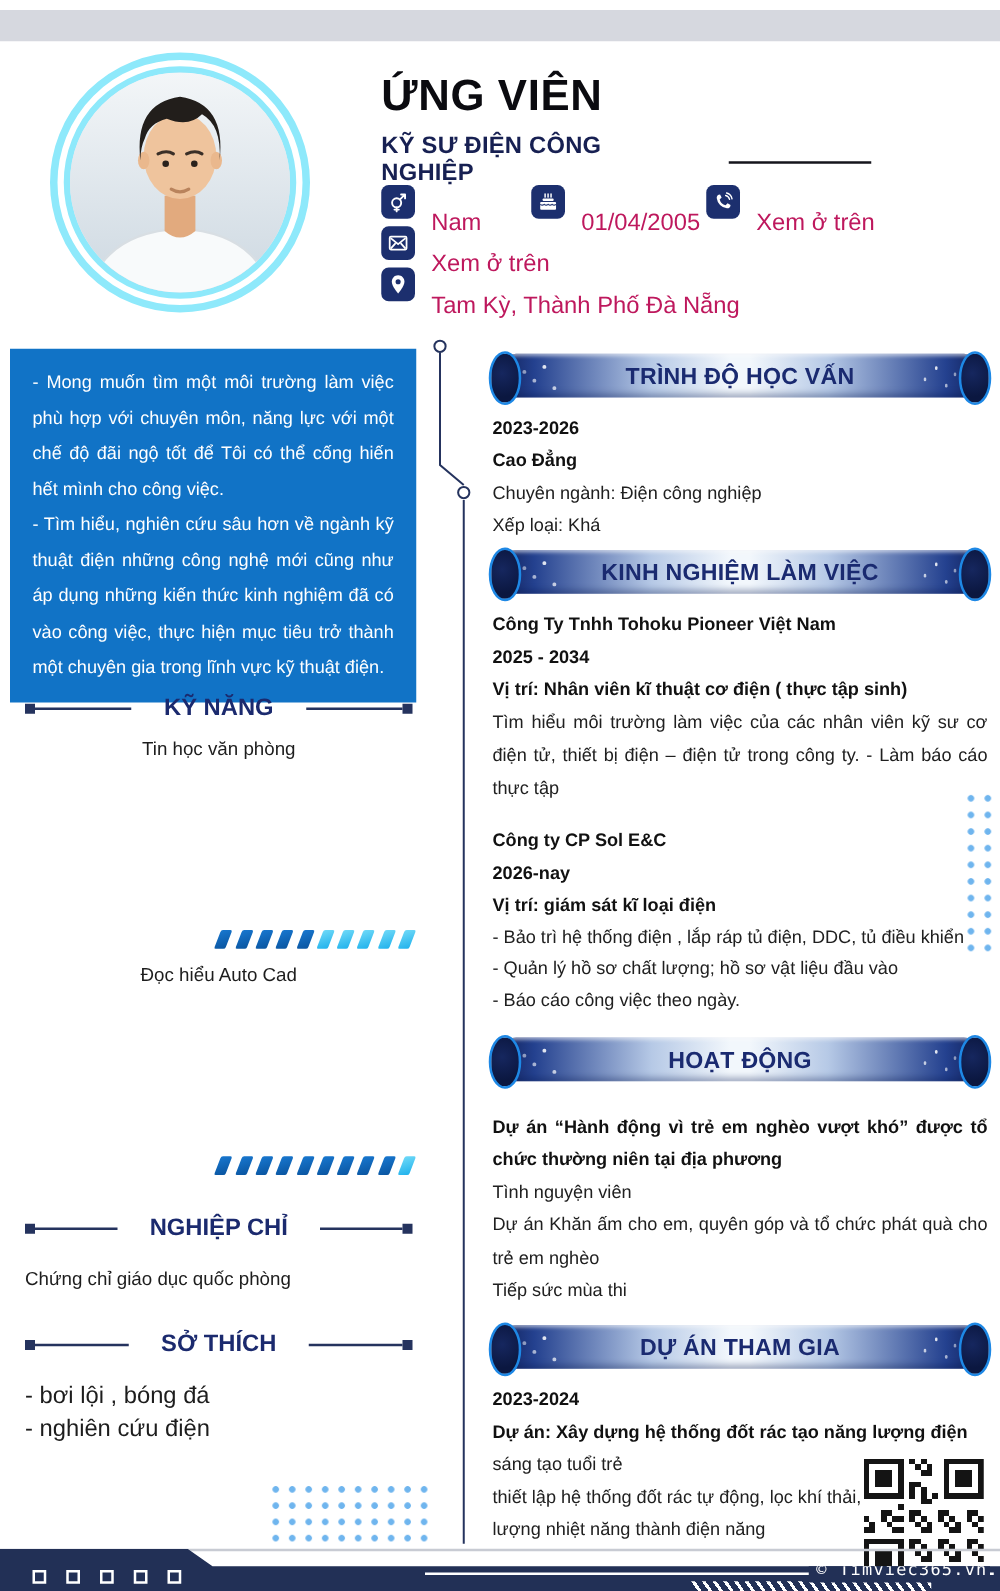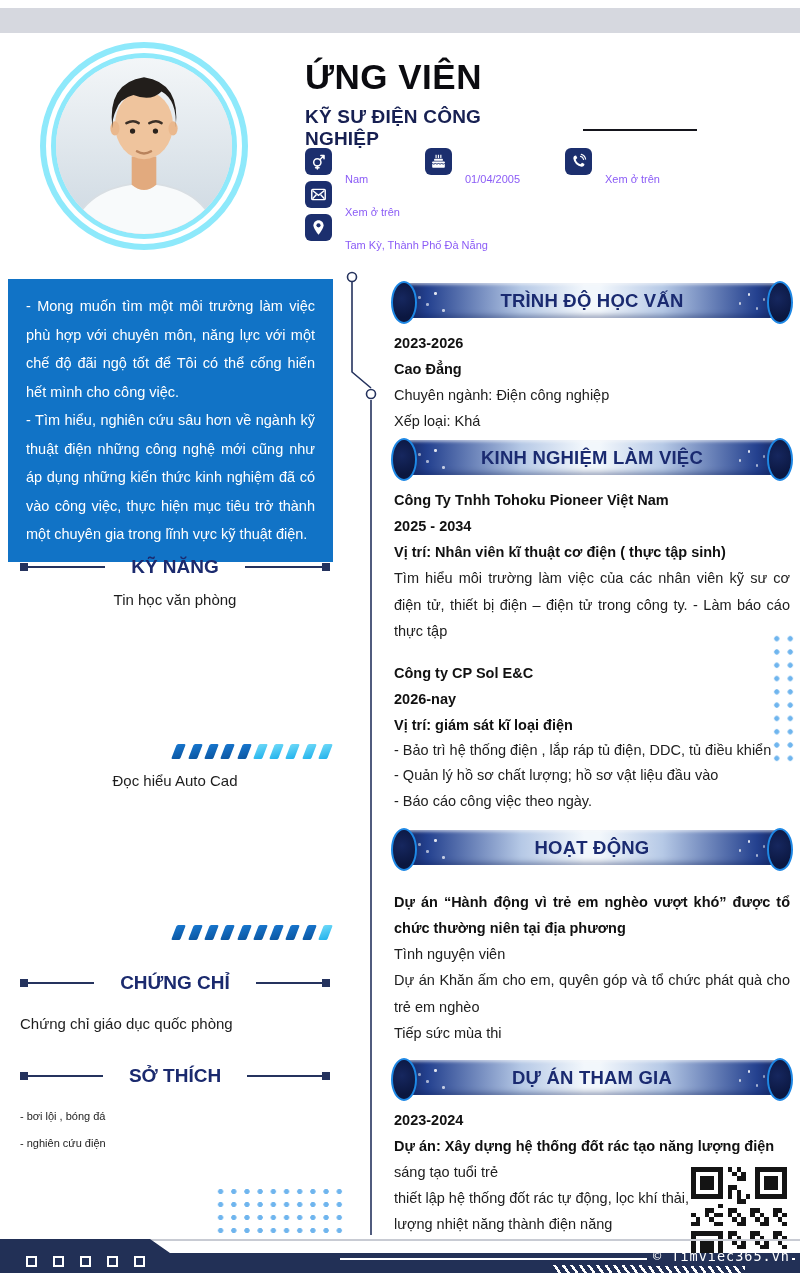--- a/index.html
+++ b/index.html
@@ -23,21 +23,21 @@
 
   
   .name { position:absolute; left:305px; top:57px; font-size:35px; font-weight:800; color:#0b0b10; letter-spacing:.5px; }
   .subtitle-row { position:absolute; left:305px; top:106px; display:flex; align-items:center; width:392px; }
   .subtitle { font-size:19px; font-weight:800; color:#172052; letter-spacing:.2px; }
   .subtitle-line { height:2px; background:#15151c; width:118px; margin-left:30px; margin-top:3px; }
 
   .info-item { position:absolute; display:flex; align-items:center; gap:13px; height:27px; }
   .info-icon { width:27px; height:27px; background:#1c2f6e; border-radius:6px; display:flex; align-items:center; justify-content:center; flex:0 0 27px; }
   .info-icon svg { width:19px; height:19px; display:block; }
-  .info-text { font-size:11px; color:#8b5cf6; white-space:nowrap;margin-top:34px; }
+  .info-text { font-size:19px; color:#be185d; white-space:nowrap;margin-top:34px; }
 
   
   .blue-box { position:absolute; left:8px; top:279px; width:325px; background:#1173c6; color:#fff;
     padding:13px 18px; text-align:justify; font-size:14.5px; line-height:28.5px; }
 
   
   .left-sections { position:absolute; left:8px; top:556px; width:334px; padding:0 12px; }
   .sec-head { display:flex; align-items:center; color:#1b2a6e; font-weight:800; font-size:19px; }
   .sec-head .sq { width:8px; height:8px; background:#25335e; flex:0 0 8px; }
   .sec-head .ln { flex:1; height:2px; background:#25335e; }
@@ -46,21 +46,21 @@
   .skill { display:flex; margin:10px 0 9px 0; min-height:24px; align-items:center;flex-direction:column; }
   .skill-label { flex:0 0 152px; font-size:15px; color:#1d1d1d; line-height:24px; }
   .skill-bar { display:flex; margin-left:auto; padding-top:4px; }
   .slash { width:9px; height:15px; margin-left:7.3px; transform:skewX(-21deg); border-radius:1.5px; }
   .slash.dark  { background:linear-gradient(160deg,#1877cf 0%,#0a55a0 100%); }
   .slash.light { background:linear-gradient(160deg,#6fd9f8 0%,#21b2ec 100%); }
 
   .cert-head { margin-top:32px; }
   .plain-line { font-size:15px; color:#1d1d1d; line-height:27px; margin-top:16px; }
   .hobby-head { margin-top:28px; }
-  .hobby-line { font-size:11px; color:#1d1d1d; line-height:27px; }
+  .hobby-line { font-size:19px; color:#1d1d1d; line-height:27px; }
   .hobby-list { margin-top:16px; }
 
   
   .right-col { position:absolute; left:394px; top:280px; width:396px; font-size:14.5px; color:#202020; }
   .banner { position:relative; height:35px; border-radius:17px; margin:0 2px;
     background:linear-gradient(90deg,#0e1c52 0%,#24418f 8%,#b6c9e6 32%,#f2f7fc 48%,#f2f7fc 52%,#b6c9e6 68%,#24418f 92%,#0e1c52 100%);
     box-shadow: inset 0 2px 3px rgba(255,255,255,.55), inset 0 -3px 5px rgba(10,25,80,.35); }
   .banner-text { text-align:center; line-height:35px; font-weight:800; font-size:18.5px; color:#1a2a70; letter-spacing:.2px; }
   .banner::before, .banner::after { content:''; position:absolute; top:-2px; width:22px; height:39px;
     border-radius:50%; background:radial-gradient(circle at 40% 40%, #16275f 0%, #0b1740 70%); border:2.5px solid #1e88e5; }
@@ -251,21 +251,21 @@
           <span class="slash dark"></span>
           <span class="slash dark"></span>
           <span class="slash light"></span>
         </span>
     </div>
   </div>
 
   <div class="sec-head cert-head">
     <span class="sq"></span>
     <span class="ln"></span>
-    <span class="t">CHỨNG CHỈ</span>
+    <span class="t">NGHIỆP CHỈ</span>
     <span class="ln"></span>
     <span class="sq"></span>
   </div>
   <div class="plain-line">Chứng chỉ giáo dục quốc phòng</div>
 
   <div class="sec-head hobby-head">
     <span class="sq"></span>
     <span class="ln"></span>
     <span class="t">SỞ THÍCH</span>
     <span class="ln"></span>

